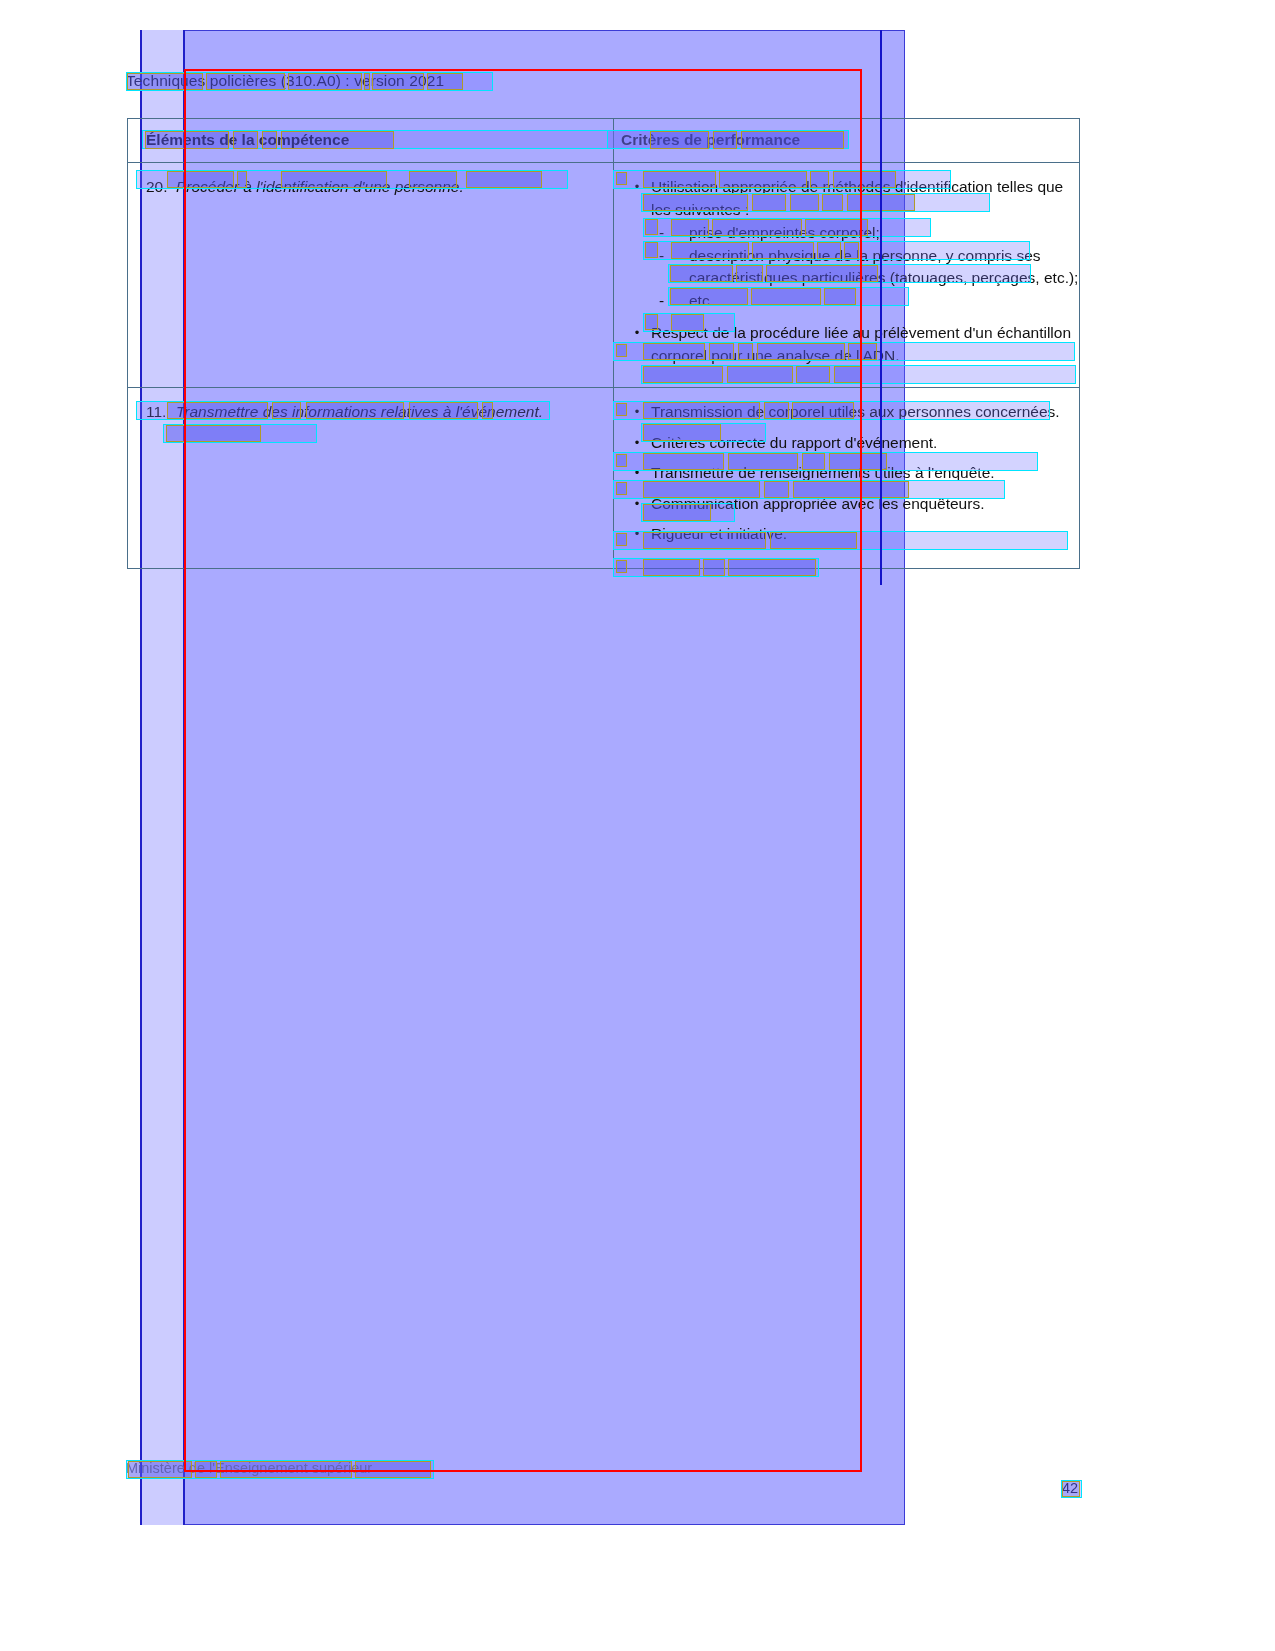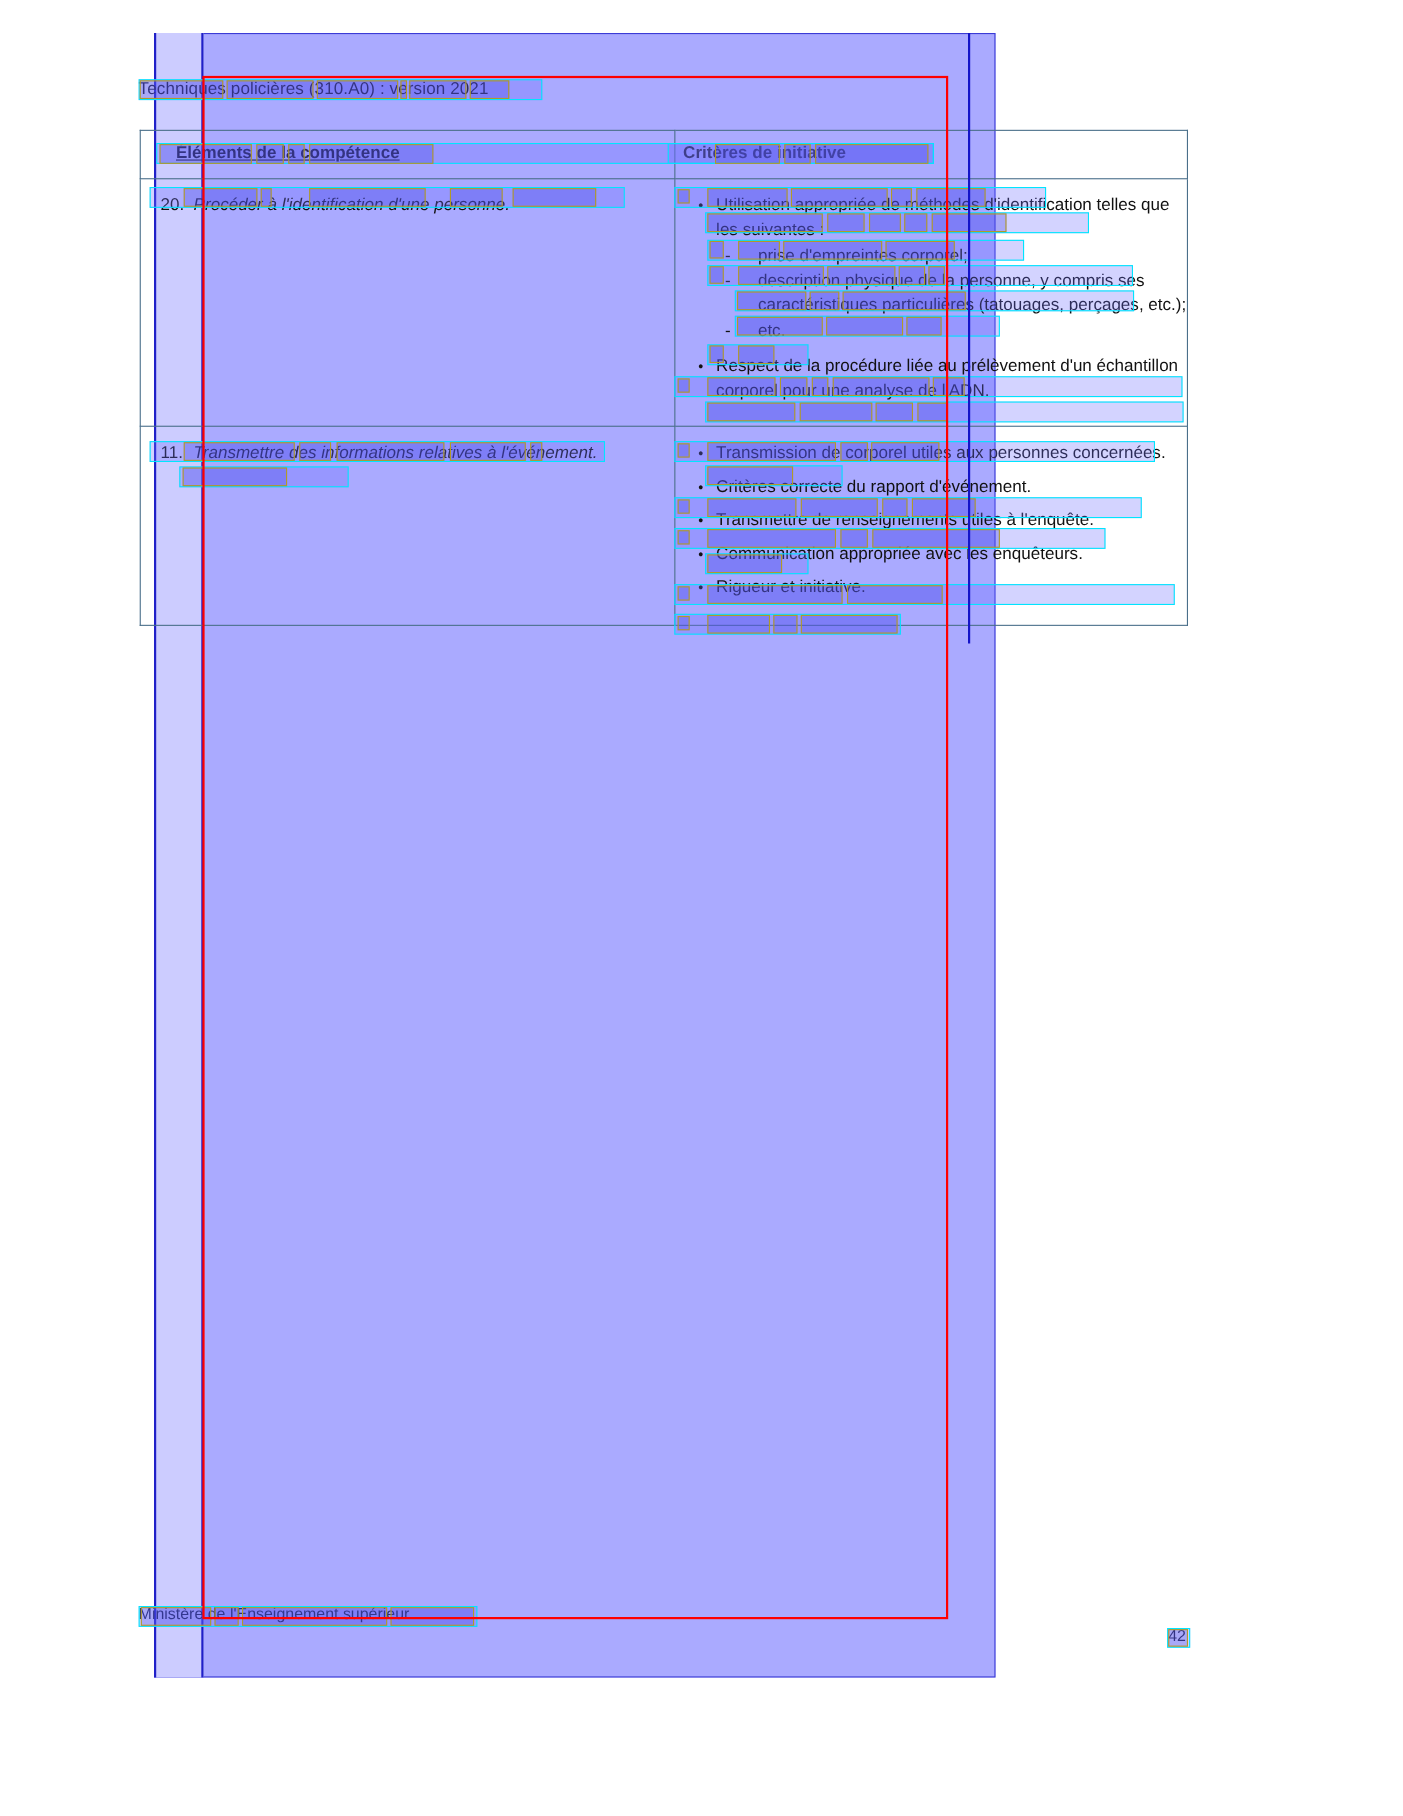--- a/index.html
+++ b/index.html
@@ -28,21 +28,21 @@
 
   
   .doc{
     position:absolute;left:0;top:0;width:1117px;height:1651px;
   }
   .header-line{
     position:absolute;left:126px;top:72px;font-size:15.5px;color:#111;
     white-space:nowrap;letter-spacing:.1px;
   }
   .footer-line{
-    position:absolute;left:126px;top:1460px;font-size:14.5px;color:#0f172a;
+    position:absolute;left:126px;top:1460px;font-size:14.5px;color:#737373;
     white-space:nowrap;
   }
   .page-number{
     position:absolute;left:1062px;top:1480px;font-size:14.5px;color:#111;
   }
 
   table.comp{
     position:absolute;left:127px;top:118px;width:952px;
     border-collapse:collapse;table-layout:fixed;
   }
@@ -51,21 +51,21 @@
     background:transparent;
   }
   table.comp col.c1{width:486px;}
   table.comp col.c2{width:466px;}
 
   .th-cell{height:43px;position:relative;}
   .th-label{
     position:absolute;top:12px;font-size:15.5px;font-weight:bold;color:#111;
     white-space:nowrap;
   }
-  .th-left .th-label{left:32px;text-decoration:underline;}
+  .th-left .th-label{left:18px;}
   .th-right .th-label{left:7px;}
 
   .cell{position:relative;}
   .cell-a{height:224px;}
   .cell-b{height:180px;}
 
   .elem{
     position:absolute;font-size:15.5px;color:#111;line-height:22px;
   }
   .elem .num{position:absolute;left:0;top:0;width:30px;}
@@ -111,21 +111,21 @@
     <colgroup>
         <col class="c1">
         <col class="c2">
       </colgroup>
     <thead>
       <tr>
         <th class="th-cell th-left">
           <span class="th-label">Éléments de la compétence</span>
         </th>
         <th class="th-cell th-right">
-          <span class="th-label">Critères de initiative</span>
+          <span class="th-label">Critères de performance</span>
         </th>
       </tr>
     </thead>
     <tbody>
 
       <tr>
         <td class="cell cell-a">
           <div class="elem" style="left:18px;top:13px;width:450px;">
             <span class="num">20.</span>
             <span class="txt">Procéder à l'identification d'une personne.</span>

